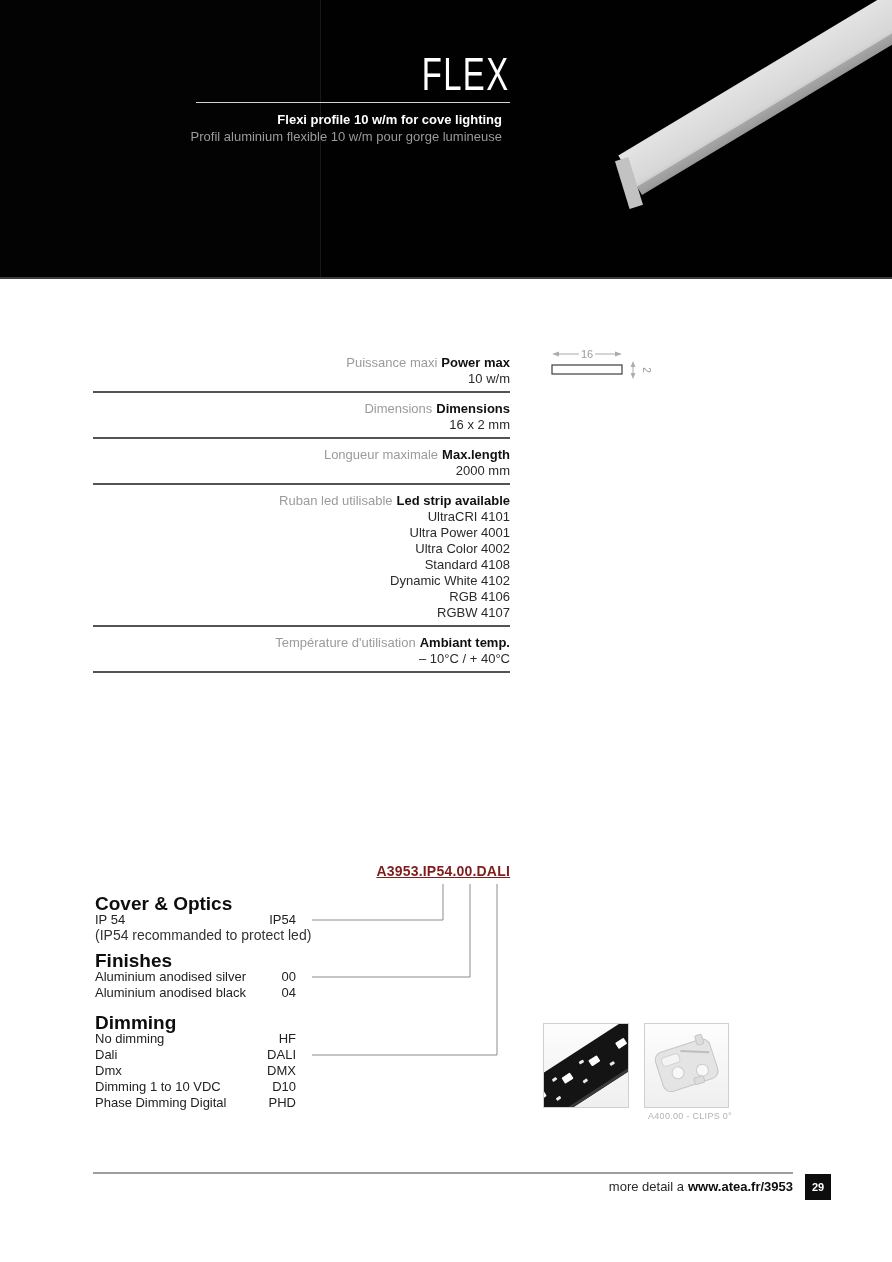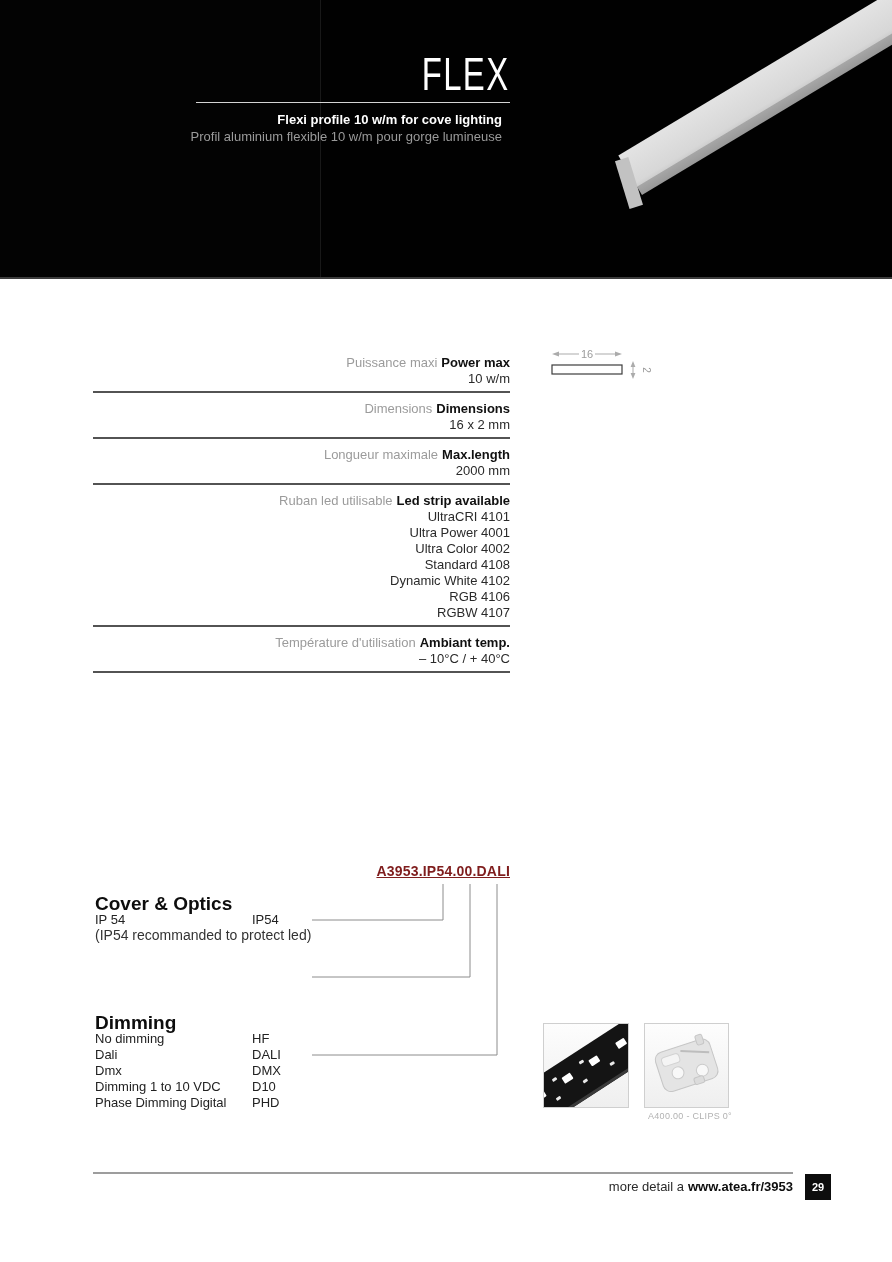--- a/index.html
+++ b/index.html
@@ -36,21 +36,21 @@
   .dim text{font-family:"Liberation Sans","DejaVu Sans",sans-serif;}
 
   
   .order-code{position:absolute;top:863px;right:382px;font-size:14px;font-weight:bold;
               letter-spacing:.2px;color:#7f1d1d;text-decoration:underline;}
   .connectors{position:absolute;left:0;top:0;pointer-events:none;}
   .og{position:absolute;left:95px;width:201px;}
   .og1{top:896px;} .og2{top:953px;} .og3{top:1015px;}
   .og-head{font-size:19px;font-weight:bold;line-height:16px;color:#0d0d0d;}
   .opt{display:flex;justify-content:space-between;font-size:13px;line-height:16px;color:#222;}
-  .opt .oc{min-width:44px;}
+  .opt .oc{text-align:right;min-width:44px;}
   .note{font-size:14px;line-height:12px;color:#333;margin-top:1px;white-space:nowrap;}
 
   
   .thumb{position:absolute;top:1023px;height:85px;border:1px solid #cfcfcf;box-sizing:border-box;
          background:linear-gradient(180deg,#fdfdfd,#efefef);overflow:hidden;}
   .t1{left:543px;width:86px;}
   .t2{left:644px;width:85px;}
   .ledstrip{position:absolute;left:-32px;top:25px;width:150px;height:42px;background:#141414;
             border-bottom:3px solid #3a3a3a;transform:rotate(-33deg);}
   .led{position:absolute;top:14px;width:10px;height:7px;background:#fff;border-radius:1px;}
@@ -143,20 +143,31 @@
 
   <div class="og og1">
     <div class="og-head">Cover &amp; Optics</div>
     <div class="opt">
       <span class="ol">IP 54</span>
       <span class="oc">IP54</span>
     </div>
     <div class="note">(IP54 recommanded to protect led)</div>
   </div>
 
+  <div class="og og2">
+    <div class="og-head">Finishes</div>
+    <div class="opt">
+      <span class="ol">Aluminium anodised silver</span>
+      <span class="oc">00</span>
+    </div>
+    <div class="opt">
+      <span class="ol">Aluminium anodised black</span>
+      <span class="oc">04</span>
+    </div>
+  </div>
 
   <div class="og og3">
     <div class="og-head">Dimming</div>
     <div class="opt">
       <span class="ol">No dimming</span>
       <span class="oc">HF</span>
     </div>
     <div class="opt">
       <span class="ol">Dali</span>
       <span class="oc">DALI</span>

